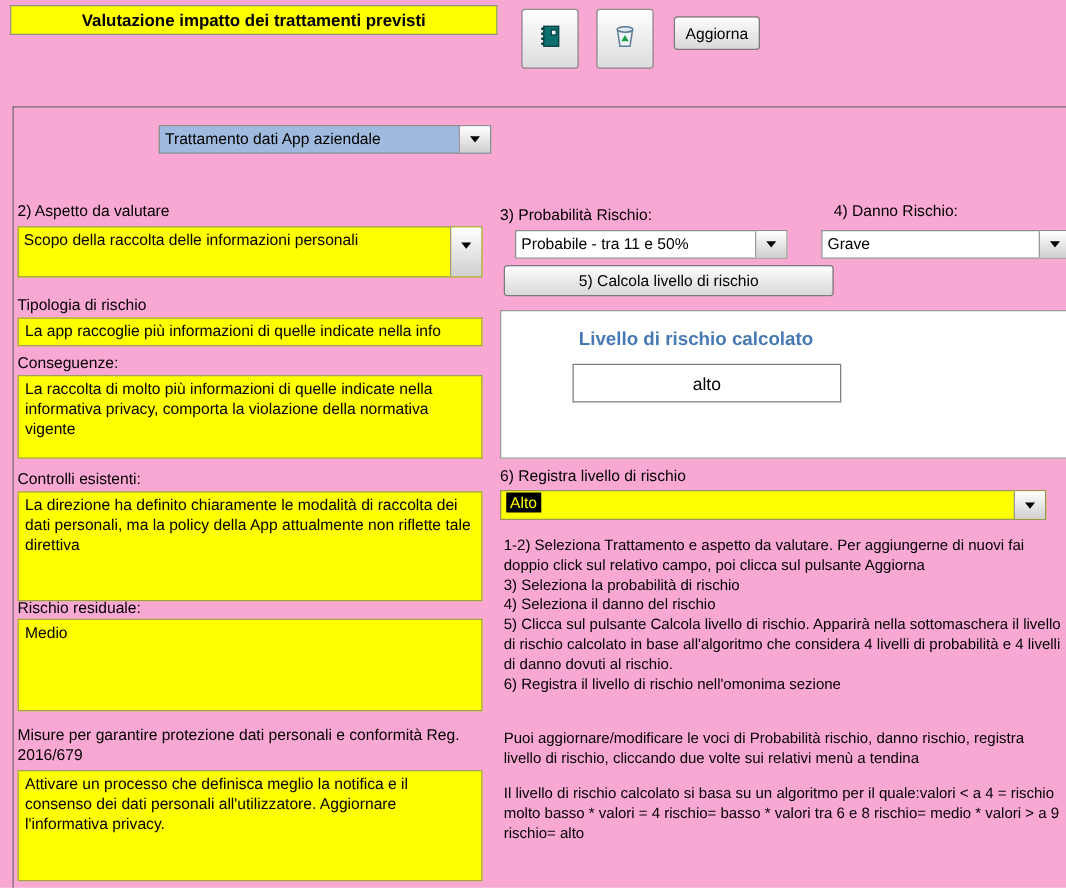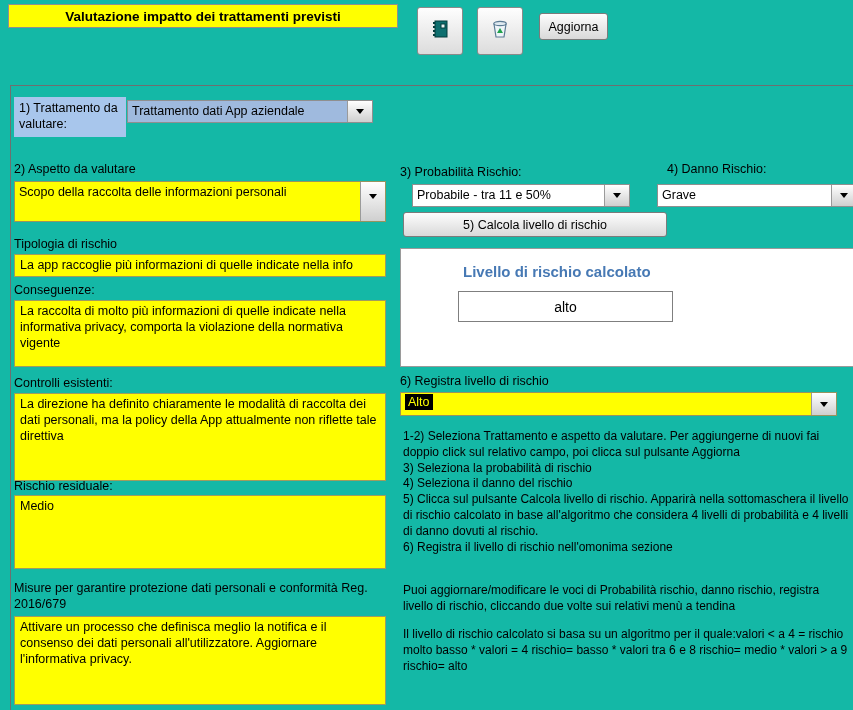--- a/index.html
+++ b/index.html
@@ -1,17 +1,17 @@
 <!DOCTYPE html>
 <html><head>
 <meta charset="utf-8">
 <style>
   html,body{margin:0;padding:0;}
   body{font-family:"Liberation Sans",sans-serif;background:#f0f0f0;}
-  #screen{position:relative;width:853px;height:710px;background:#14b8a6;overflow:hidden;}
+  #screen{position:relative;width:853px;height:710px;background:#f9a8d4;overflow:hidden;}
 
   .abs{position:absolute;}
 
   
   .title-box{left:8px;top:4px;width:388px;height:22px;background:#ffff00;border:1px solid #8f8f8f;
     display:flex;align-items:center;justify-content:center;font-weight:bold;font-size:13.5px;color:#000;}
 
   
   .tool-btn{width:44px;height:46px;background:linear-gradient(#fefefe,#dcdcdc);border:1px solid #8a8a8a;
     border-radius:3px;display:flex;align-items:center;justify-content:center;cursor:pointer;}
@@ -75,22 +75,21 @@
         <path d="M5 6 L7 19 L15 19 L17 6 Z" fill="#eef4f8" stroke="#5b7b94" stroke-width="1.2"></path>
         <ellipse cx="11" cy="5.5" rx="6.2" ry="2.2" fill="#dfe9f0" stroke="#5b7b94" stroke-width="1.2"></ellipse>
         <path d="M11 10 L14 15 L8 15 Z" fill="#1fa14a"></path>
       </svg>
     </span>
   </div>
   <div class="abs btn" style="left:539px;top:13px;width:67px;height:25px;">Aggiorna</div>
 
   <div class="abs frame"></div>
 
-  <div class="abs blue-label" style="left:14px;top:97px;width:102px;height:34px;">1) Trattamento da valutare:</div>
-  <div class="abs combo combo-blue" style="left:127px;top:100px;width:246px;height:23px;">
+  <div class="abs combo combo-blue" style="left:127px;top:100px;width:266px;height:23px;">
     <div class="txt">Trattamento dati App aziendale</div>
     <div class="arrow-btn">
         <span class="tri"></span>
       </div>
   </div>
 
   <div class="abs lbl" style="left:14px;top:162px;">2) Aspetto da valutare</div>
   <div class="abs combo combo-yellow" style="left:14px;top:181px;width:372px;height:41px;">
     <div class="txt">Scopo della raccolta delle informazioni personali</div>
     <div class="arrow-btn">

